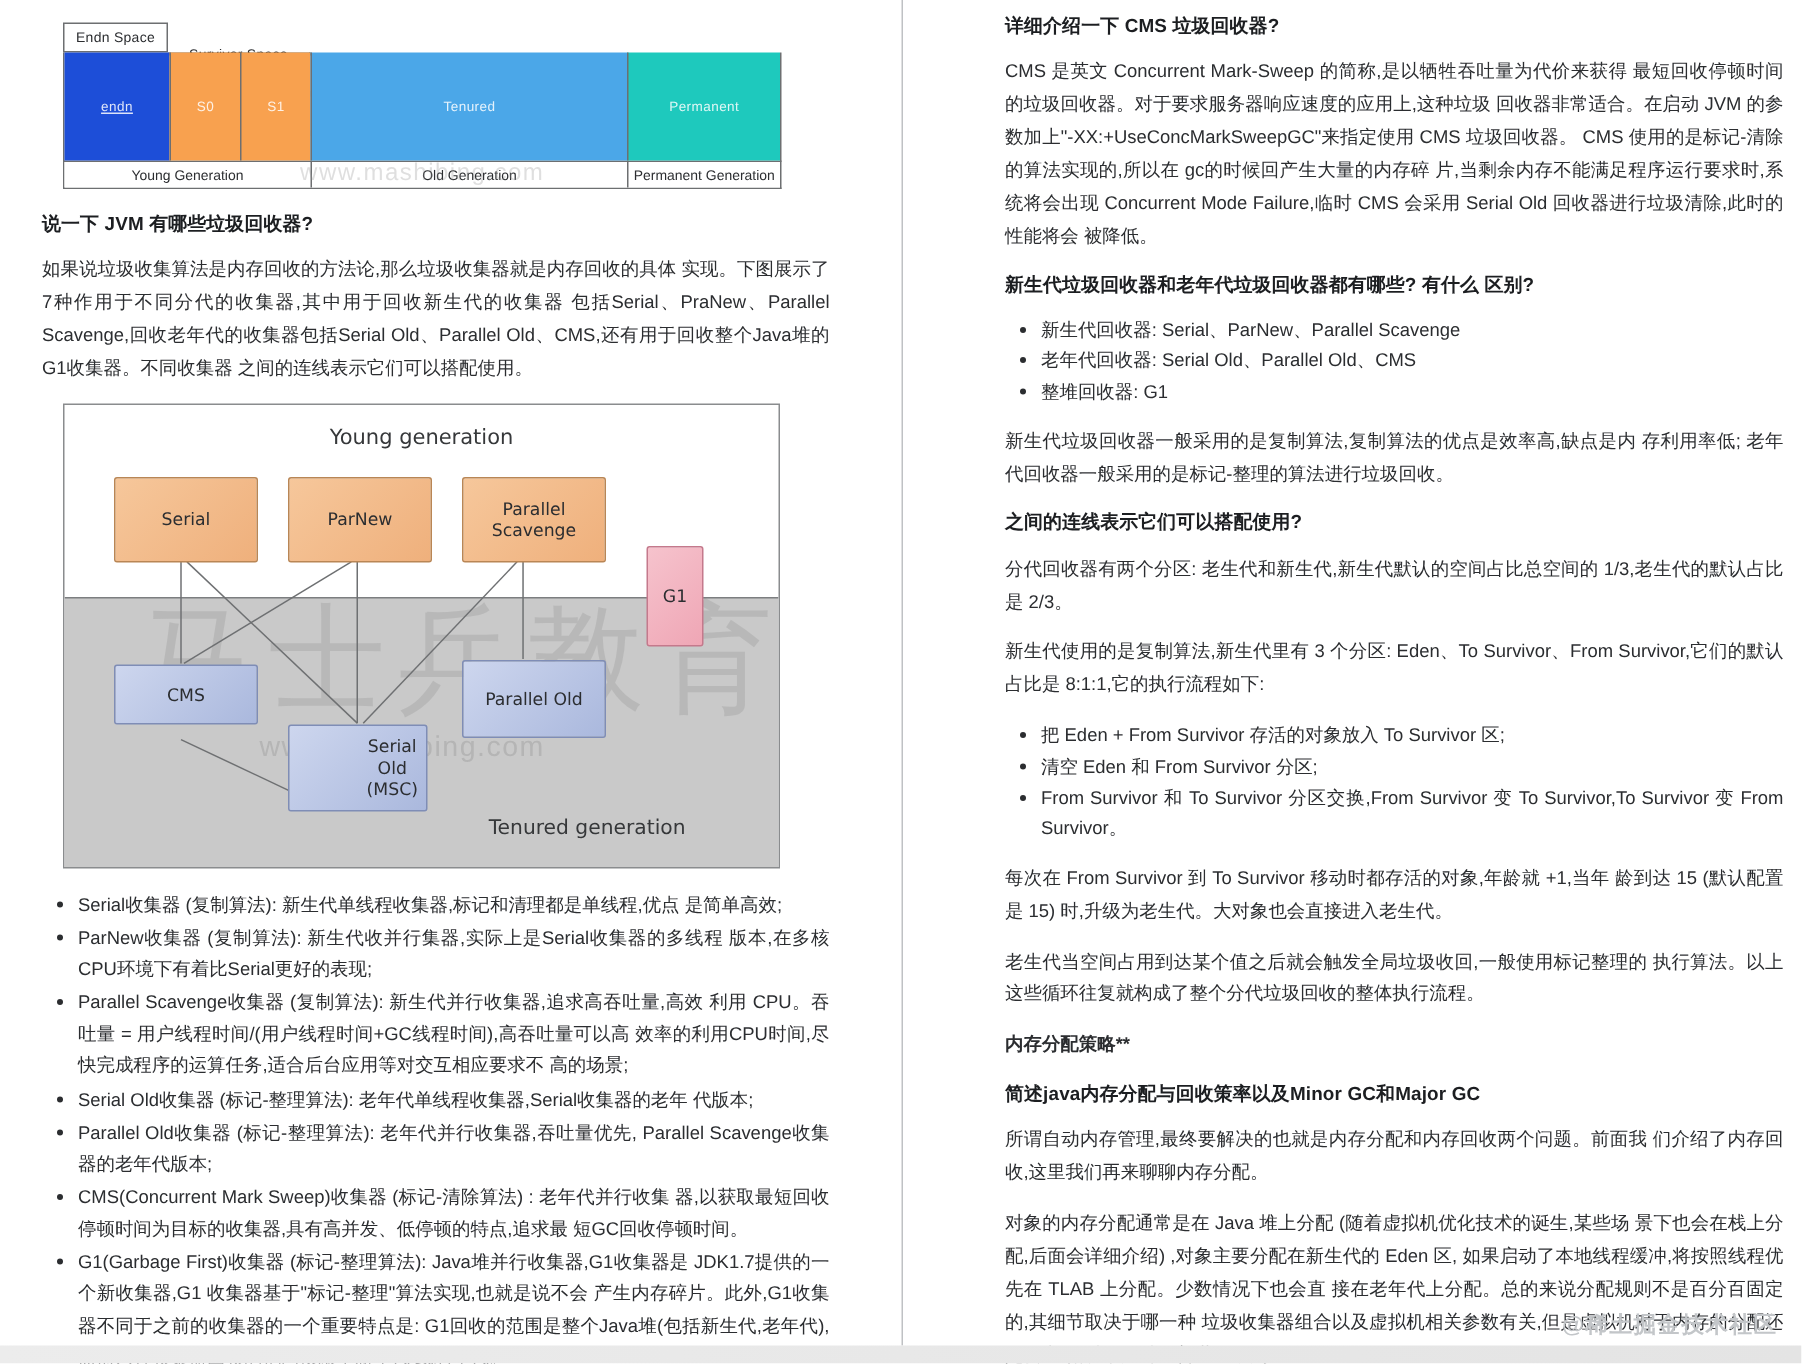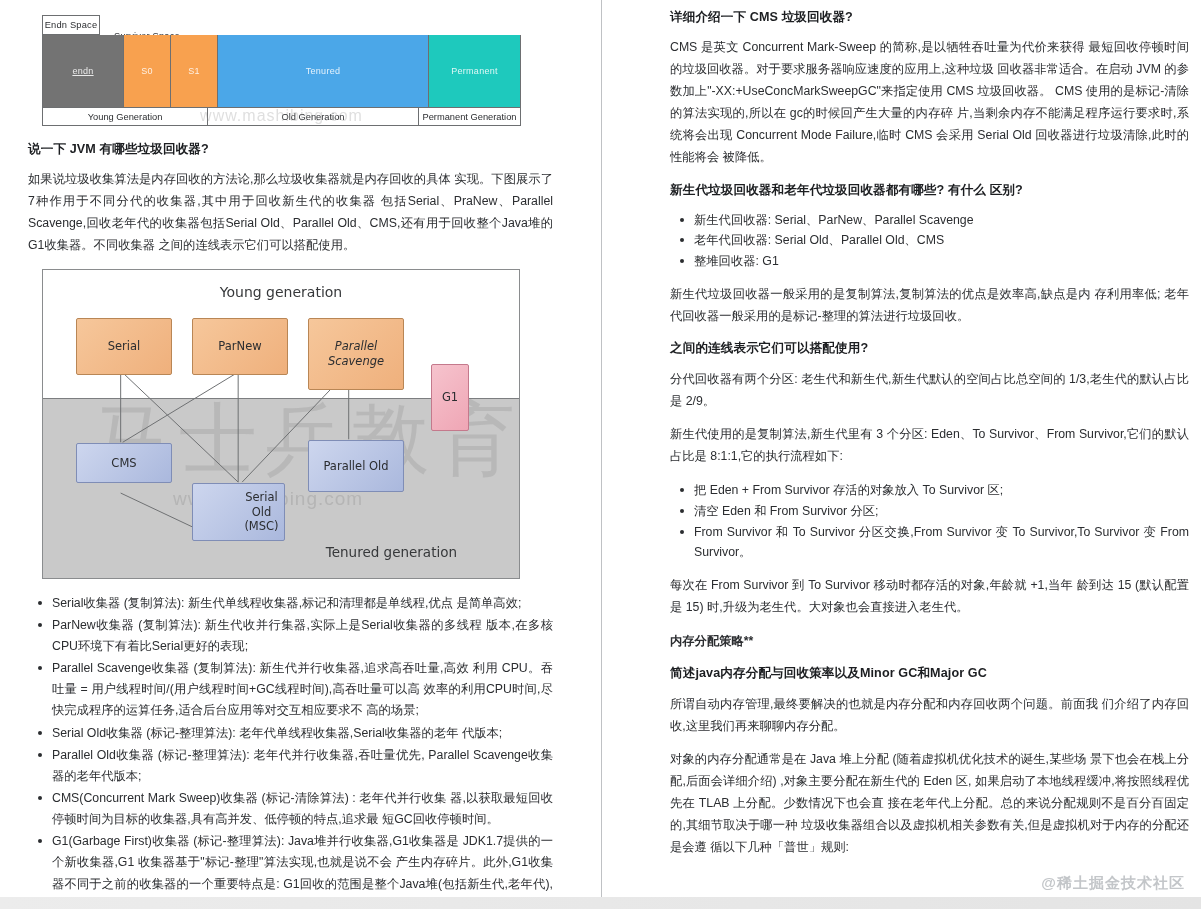--- a/index.html
+++ b/index.html
@@ -96,40 +96,40 @@
     border: 1px solid #6d6f71;
     box-sizing: border-box;
     font-size: 9.3px;
     display: flex;
     align-items: center;
     justify-content: center;
     color: #2b2d30;
     background: #fff;
     letter-spacing: .2px;
   }
-  .hl.eden { width: 58px; }
+  .hl.eden { width: 70px; }
   .hl.surv { width: 95px; border-left: none; margin-top: 20px; }
   .heap-body {
     display: flex;
     height: 73px;
     border: 1px solid #6d6f71;
     border-top: none;
     box-sizing: border-box;
     position: relative;
   }
   .hb {
     box-sizing: border-box;
     display: flex;
     align-items: center;
     justify-content: center;
     font-size: 9px;
     color: rgba(255,255,255,.85);
     letter-spacing: .3px;
   }
-  .hb.eden { width: 80px; background: #737373; text-decoration: underline; }
+  .hb.eden { width: 70px; background: #1d4ed8; text-decoration: underline; }
   .hb.s0   { width: 47px; background: #f8a14f; border-left: 1px solid #6d6f71; }
   .hb.s1   { width: 47px; background: #f8a14f; border-left: 1px solid #6d6f71; }
   .hb.tenured   { width: 211px; background: #4ba7e8; border-left: 1px solid #6d6f71; }
   .hb.permanent { flex: 1;     background: #1ec9bd; border-left: 1px solid #6d6f71; }
   .heap-labels-bot {
     display: flex;
     height: 18px;
     border: 1px solid #6d6f71;
     border-top: none;
     box-sizing: border-box;
@@ -318,21 +318,21 @@
         <line x1="303" y1="105" x2="200" y2="213" stroke="#6e7072" stroke-width="1"></line>
 
         <line x1="78" y1="224" x2="150" y2="258" stroke="#6e7072" stroke-width="1"></line>
       </svg>
 
       <div class="gc-title-young">Young generation</div>
       <div class="gc-title-tenured">Tenured generation</div>
 
       <div class="gc-box gc-young-box" style="left:33px; top:48px; width:96px; height:57px;">Serial</div>
       <div class="gc-box gc-young-box" style="left:149px; top:48px; width:96px; height:57px;">ParNew</div>
-      <div class="gc-box gc-young-box" style="left:265px; top:48px; width:96px; height:72px;font-style:italic;">Parallel Scavenge</div>
+      <div class="gc-box gc-young-box" style="left:265px; top:48px; width:96px; height:57px;">Parallel Scavenge</div>
 
       <div class="gc-box gc-g1-box" style="left:388px; top:94px; width:38px; height:67px;">G1</div>
 
       <div class="gc-box gc-old-box" style="left:33px; top:173px; width:96px; height:40px;">CMS</div>
       <div class="gc-box gc-old-box" style="left:149px; top:213px; width:93px; height:58px;padding-left:46px;">Serial Old (MSC)</div>
       <div class="gc-box gc-old-box" style="left:265px; top:170px; width:96px; height:52px;">Parallel Old</div>
     </div>
 
     <ul class="blist">
       <li>Serial收集器 (复制算法): 新生代单线程收集器,标记和清理都是单线程,优点 是简单高效;</li>
@@ -354,28 +354,29 @@
 
     <h3 class="qhead">新生代垃圾回收器和老年代垃圾回收器都有哪些? 有什么 区别?</h3>
     <ul class="blist tight">
       <li>新生代回收器: Serial、ParNew、Parallel Scavenge</li>
       <li>老年代回收器: Serial Old、Parallel Old、CMS</li>
       <li>整堆回收器: G1</li>
     </ul>
     <p class="para">新生代垃圾回收器一般采用的是复制算法,复制算法的优点是效率高,缺点是内 存利用率低; 老年代回收器一般采用的是标记-整理的算法进行垃圾回收。</p>
 
     <h3 class="qhead">之间的连线表示它们可以搭配使用?</h3>
-    <p class="para">分代回收器有两个分区: 老生代和新生代,新生代默认的空间占比总空间的 1/3,老生代的默认占比是 2/9。</p>
+    <p class="para">分代回收器有两个分区: 老生代和新生代,新生代默认的空间占比总空间的 1/3,老生代的默认占比是 2/3。</p>
     <p class="para">新生代使用的是复制算法,新生代里有 3 个分区: Eden、To Survivor、From Survivor,它们的默认占比是 8:1:1,它的执行流程如下:</p>
     <ul class="blist tight">
       <li>把 Eden + From Survivor 存活的对象放入 To Survivor 区;</li>
       <li>清空 Eden 和 From Survivor 分区;</li>
       <li>From Survivor 和 To Survivor 分区交换,From Survivor 变 To Survivor,To Survivor 变 From Survivor。</li>
     </ul>
     <p class="para">每次在 From Survivor 到 To Survivor 移动时都存活的对象,年龄就 +1,当年 龄到达 15 (默认配置是 15) 时,升级为老生代。大对象也会直接进入老生代。</p>
+    <p class="para">老生代当空间占用到达某个值之后就会触发全局垃圾收回,一般使用标记整理的 执行算法。以上这些循环往复就构成了整个分代垃圾回收的整体执行流程。</p>
 
     <p class="para" style="font-weight:bold;">内存分配策略**</p>
 
     <h3 class="qhead">简述java内存分配与回收策率以及Minor GC和Major GC</h3>
     <p class="para">所谓自动内存管理,最终要解决的也就是内存分配和内存回收两个问题。前面我 们介绍了内存回收,这里我们再来聊聊内存分配。</p>
     <p class="para">对象的内存分配通常是在 Java 堆上分配 (随着虚拟机优化技术的诞生,某些场 景下也会在栈上分配,后面会详细介绍) ,对象主要分配在新生代的 Eden 区, 如果启动了本地线程缓冲,将按照线程优先在 TLAB 上分配。少数情况下也会直 接在老年代上分配。总的来说分配规则不是百分百固定的,其细节取决于哪一种 垃圾收集器组合以及虚拟机相关参数有关,但是虚拟机对于内存的分配还是会遵 循以下几种「普世」规则:</p>
 
   </div>
 </div>
 

